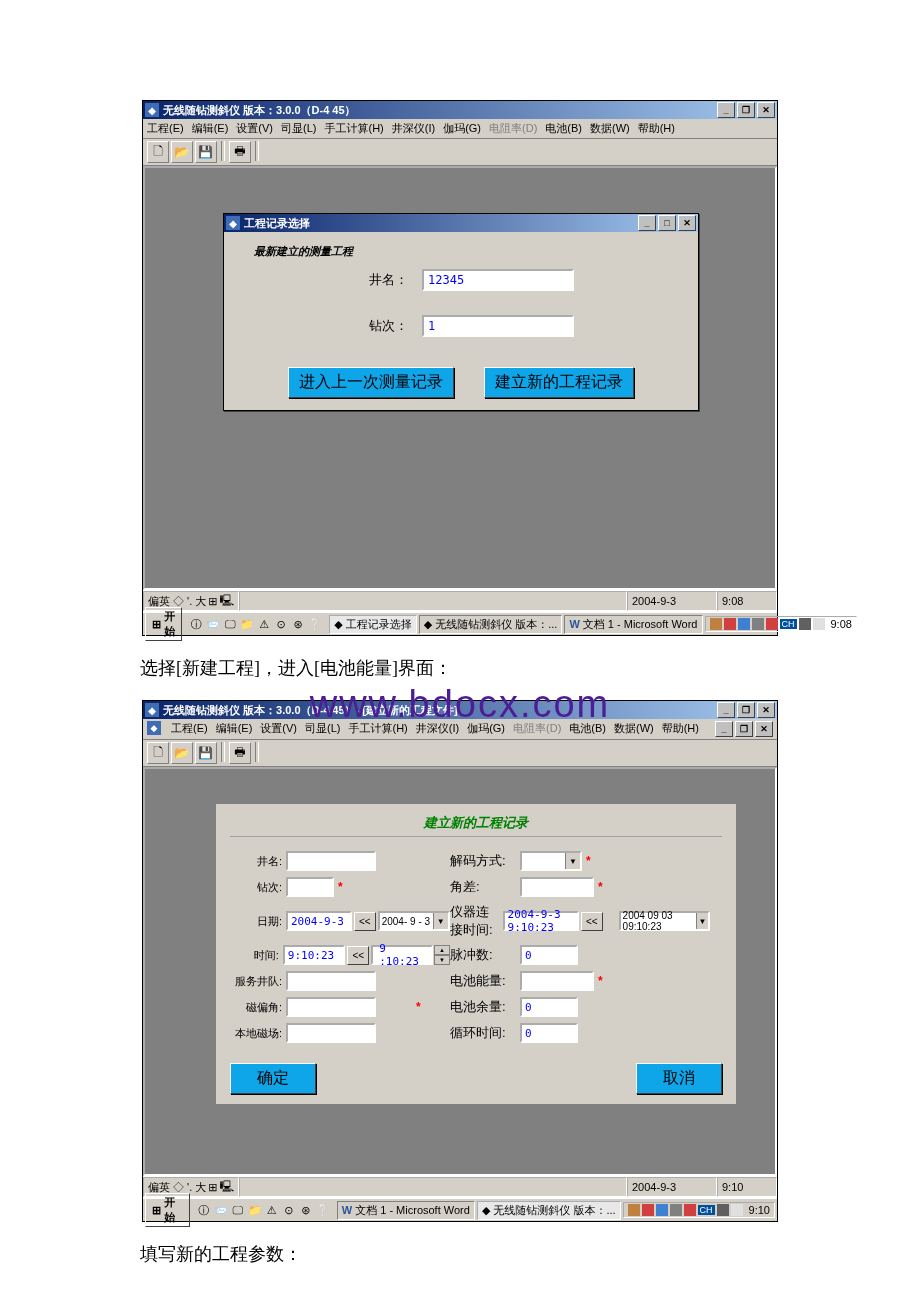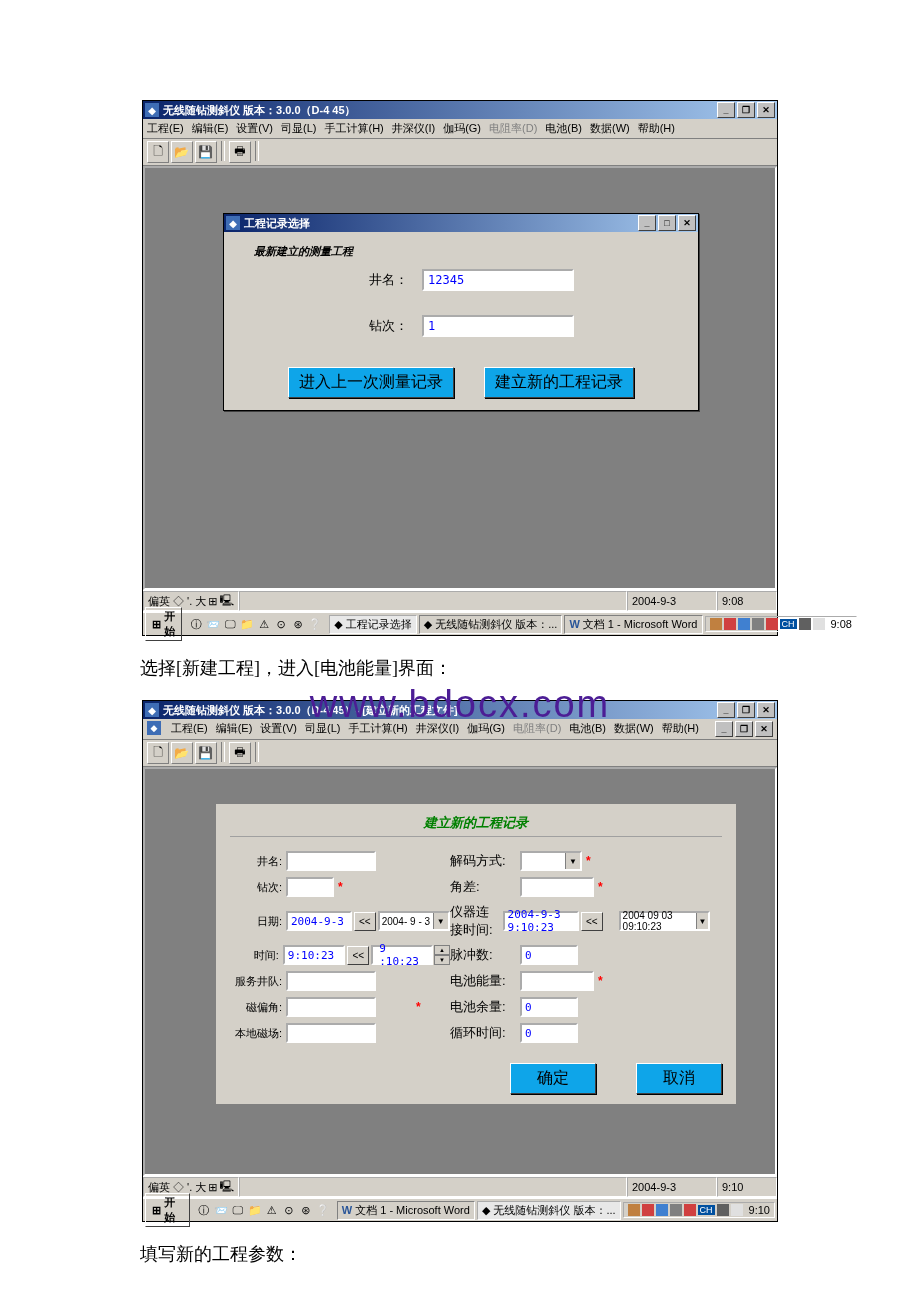--- a/index.html
+++ b/index.html
@@ -659,21 +659,21 @@
                   <span></span>
                 </div>
           </div>
           <div class="col colR">
             <label class="flabelR">循环时间:</label>
             <div class="input-s" style="width:48px;">
                   <span>0</span>
                 </div>
           </div>
         </div>
-        <div style="display:flex; justify-content:flex-end; gap:40px; margin-top:20px;">
+        <div style="display:flex; justify-content:space-between; gap:40px; margin-top:20px;">
           <div class="btn" style="padding:4px 26px;">确定</div>
           <div class="btn" style="padding:4px 26px;">取消</div>
         </div>
       </div>
     </div>
   </div>
   <div class="statusbar">
     <div class="sb-cell tools">
       <span>偏英 ◇ '. 大</span>
       <span>⊞</span>

